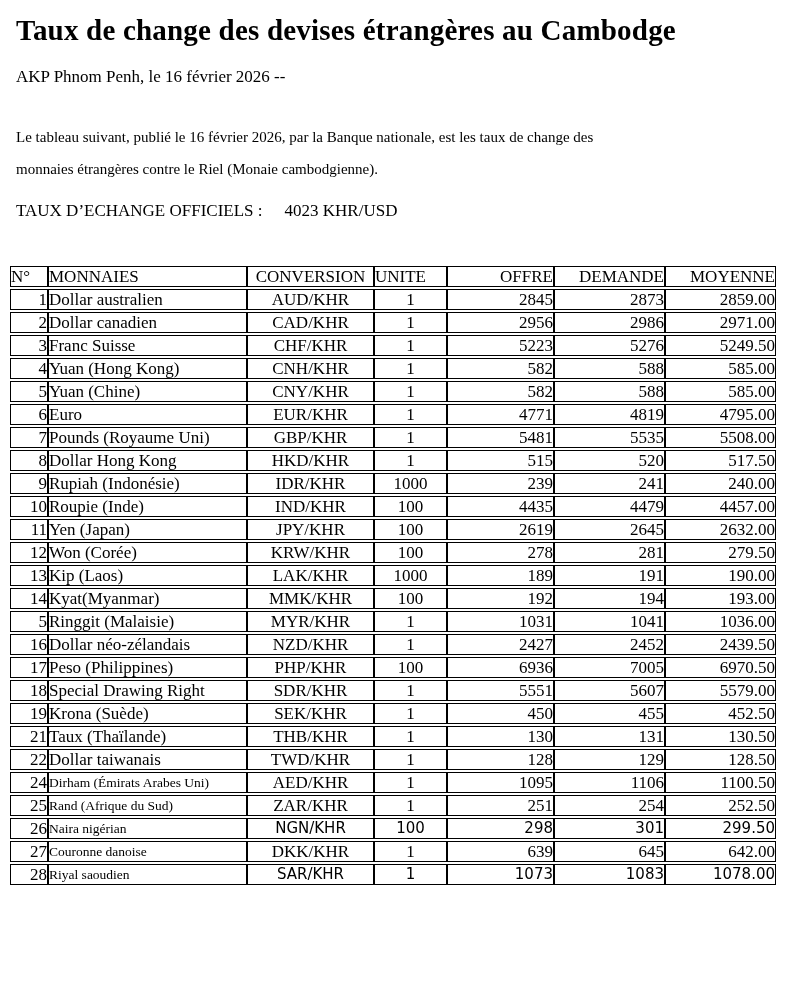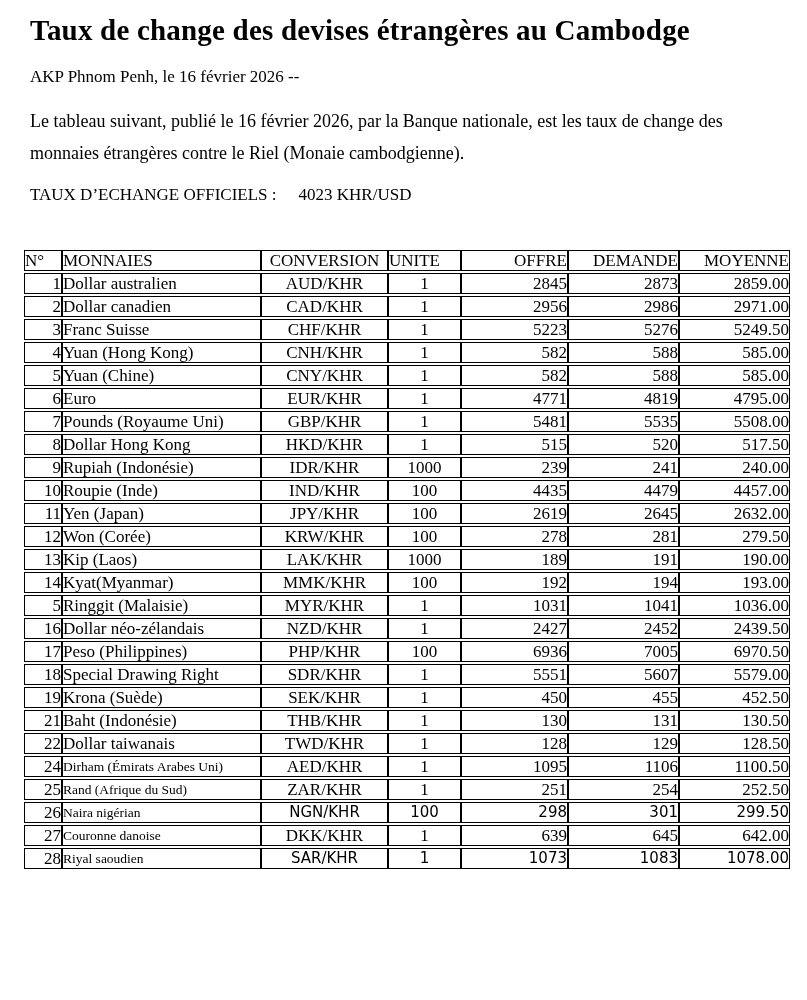--- a/index.html
+++ b/index.html
@@ -8,37 +8,37 @@
     background: #ffffff;
   }
   body {
     width: 807px;
     height: 1000px;
     overflow: hidden;
     font-family: "Liberation Serif", "DejaVu Serif", serif;
     color: #000000;
   }
   .page {
-    padding: 13px 0 0 30px;
+    padding: 13px 0 0 16px;
   }
   h1.title {
     margin: 0;
     font-size: 29px;
     line-height: 34px;
     font-weight: bold;
     letter-spacing: 0.2px;
   }
   p.dateline {
     margin: 19px 0 0 0;
     font-size: 17px;
     line-height: 22px;
   }
   p.intro {
-    margin: 17px 0 0 0;
-    font-size: 18px;
+    margin: 33px 0 0 0;
+    font-size: 15px;
   }
   p.intro .line {
     display: block;
     line-height: 32px;
   }
   p.official {
     margin: 15px 7px 0 0;
     font-size: 17px;
     line-height: 22px;
   }
@@ -291,21 +291,21 @@
           <td class="col-num">19</td>
           <td class="col-monnaies">Krona (Suède)</td>
           <td class="col-conversion">SEK/KHR</td>
           <td class="col-unite">1</td>
           <td class="col-offre">450</td>
           <td class="col-demande">455</td>
           <td class="col-moyenne">452.50</td>
         </tr>
         <tr>
           <td class="col-num">21</td>
-          <td class="col-monnaies">Baht (Indonésie)</td>
+          <td class="col-monnaies">Taux (Thaïlande)</td>
           <td class="col-conversion">THB/KHR</td>
           <td class="col-unite">1</td>
           <td class="col-offre">130</td>
           <td class="col-demande">131</td>
           <td class="col-moyenne">130.50</td>
         </tr>
         <tr>
           <td class="col-num">22</td>
           <td class="col-monnaies">Dollar taiwanais</td>
           <td class="col-conversion">TWD/KHR</td>

